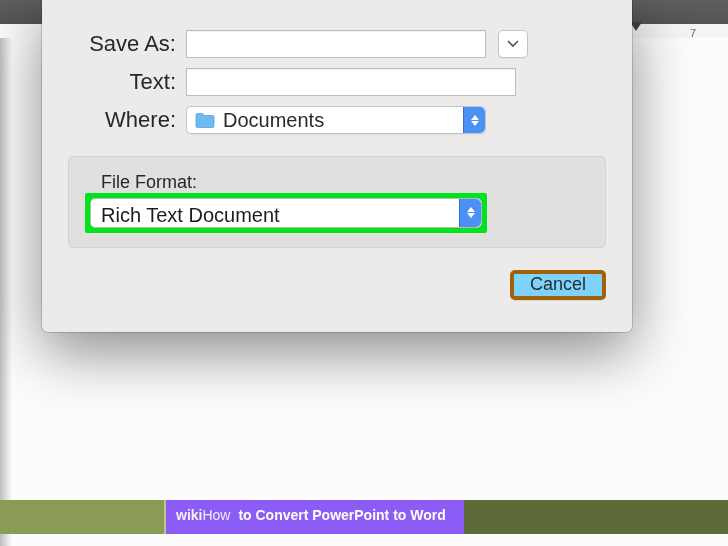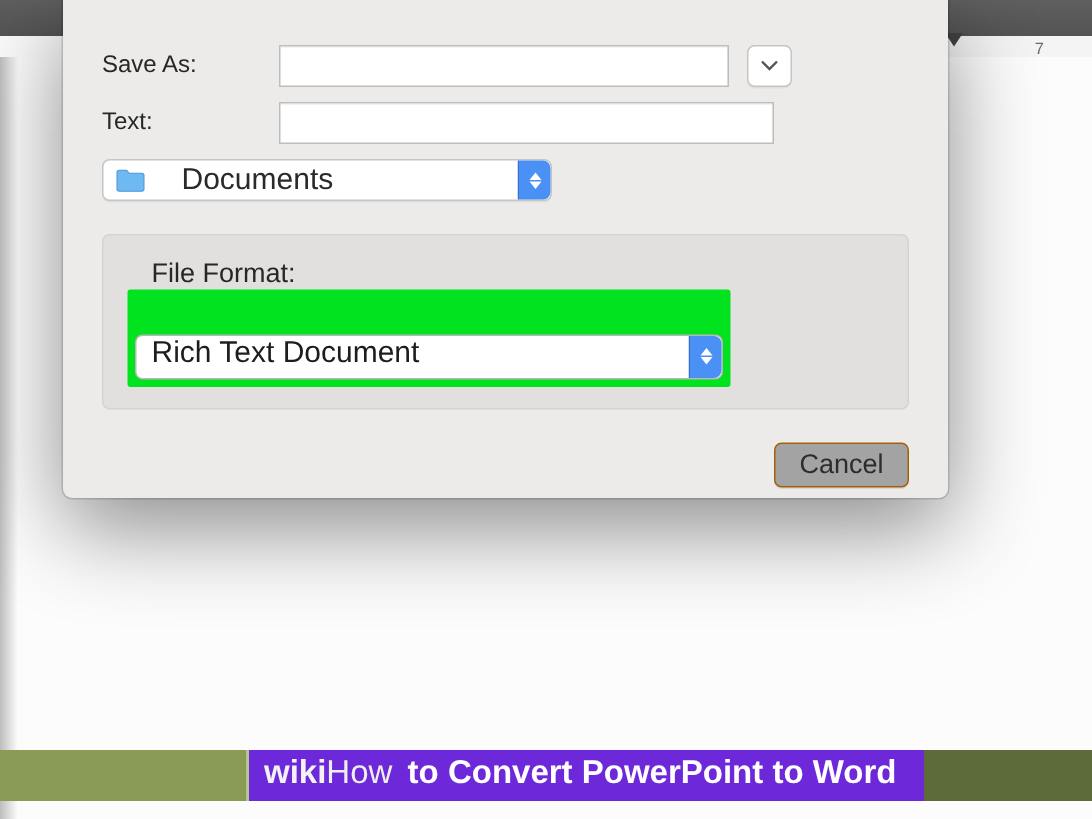--- a/index.html
+++ b/index.html
@@ -77,23 +77,24 @@
       padding: 30px 26px 20px 26px;
     }
 
     .field-row {
       display: flex;
       align-items: center;
       margin-bottom: 10px;
     }
     .field-label {
       width: 118px;
+      text-align: right;
       padding-right: 10px;
       color: #272727;
-      font-size: 16px;
+      font-size: 22px;
     }
     .text-input {
       height: 28px;
       border: 1px solid #bdbdbd;
       background: #ffffff;
       font-size: 18px;
       padding: 0 6px;
       color: #333;
       box-shadow: inset 0 1px 1px rgba(0,0,0,0.06);
     }
@@ -129,21 +130,20 @@
       cursor: pointer;
     }
     .folder-icon {
       width: 20px;
       height: 16px;
       margin-right: 8px;
     }
     .where-text {
       font-size: 20px;
       color: #2a2a2a;
-      margin-left: 16px;
     }
     .select-arrows {
       position: absolute;
       right: 0; top: 0;
       width: 22px;
       height: 100%;
       background: #4a90f5;
       border-top-right-radius: 5px;
       border-bottom-right-radius: 5px;
       border-left: 1px solid #3570cf;
@@ -190,25 +190,24 @@
       background: #00e31e;
       border-radius: 2px;
     }
     .format-select {
       width: 392px;
       height: 30px;
       background: #ffffff;
       border: 1px solid #b8b8b8;
       border-radius: 5px;
       display: flex;
-      align-items: flex-start;
+      align-items: flex-end;
       position: relative;
       padding-left: 10px;
       cursor: pointer;
-      margin-top: 25px;
     }
     .format-text {
       font-size: 20px;
       color: #1d1d1d;
     }
 
     .buttons-row {
       display: flex;
       justify-content: flex-end;
       margin-top: 22px;
@@ -220,22 +219,22 @@
       border-radius: 5px;
       font-size: 18px;
       display: flex;
       align-items: center;
       justify-content: center;
       padding: 0 16px;
       cursor: pointer;
       box-shadow: 0 1px 0 rgba(0,0,0,0.08);
     }
     .btn-default {
-      background: #a3a3a3;
-      border: 1px solid #a16207;
+      background: #7dd3fc;
+      border: 4px solid #a16207;
       color: #2c2c2c;
     }
     .btn-primary {
       background: #4a91f4;
       border: 1px solid #2f72d6;
       color: #ffffff;
     }
 
     .caption-bar {
       position: absolute;
@@ -245,25 +244,25 @@
       height: 34px;
       display: flex;
       align-items: stretch;
     }
     .caption-left {
       flex: 0 0 166px;
       background: #8a9b55;
       border-right: 2px solid #b8c58e;
     }
     .caption-mid {
-      background: #6d28d9;
+      background: #8b5cf6;
       display: flex;
       align-items: center;
       color: #ffffff;
-      font-size: 22px;
+      font-size: 14px;
       padding: 0 18px 4px 10px;
       white-space: nowrap;
     }
     .wiki-text .wiki-bold { font-weight: 700; color: #f2f2f2; }
     .wiki-text .wiki-plain { font-weight: 400; color: #eeeeee; }
     .wiki-text .title-text { margin-left: 4px; font-weight: 600; }
     .caption-slope {
       width: 0; height: 0;
       border-bottom: 34px solid #8a9b55;
       border-right: 22px solid transparent;
@@ -298,20 +297,21 @@
       </svg>
     </div>
   </div>
 
   <div class="field-row">
     <div class="field-label">Text:</div>
     <input type="text" class="text-input tags-input" value="" style="">
   </div>
 
   <div class="field-row">
+    <div class="field-label">Where:</div>
     <div class="where-select">
       <svg class="folder-icon" viewBox="0 0 20 16">
         <path d="M1 3 L1 14 C1 15 1.5 15.5 2.5 15.5 L17.5 15.5 C18.5 15.5 19 15 19 14 L19 5 C19 4 18.5 3.5 17.5 3.5 L9 3.5 L7.5 1.5 L2.5 1.5 C1.5 1.5 1 2 1 3 Z" fill="#6fb9f3" stroke="#4b97d8" stroke-width="0.7"></path>
       </svg>
       <span class="where-text">Documents</span>
       <div class="select-arrows">
         <div class="tri-up"></div>
         <div class="tri-down"></div>
       </div>
     </div>

